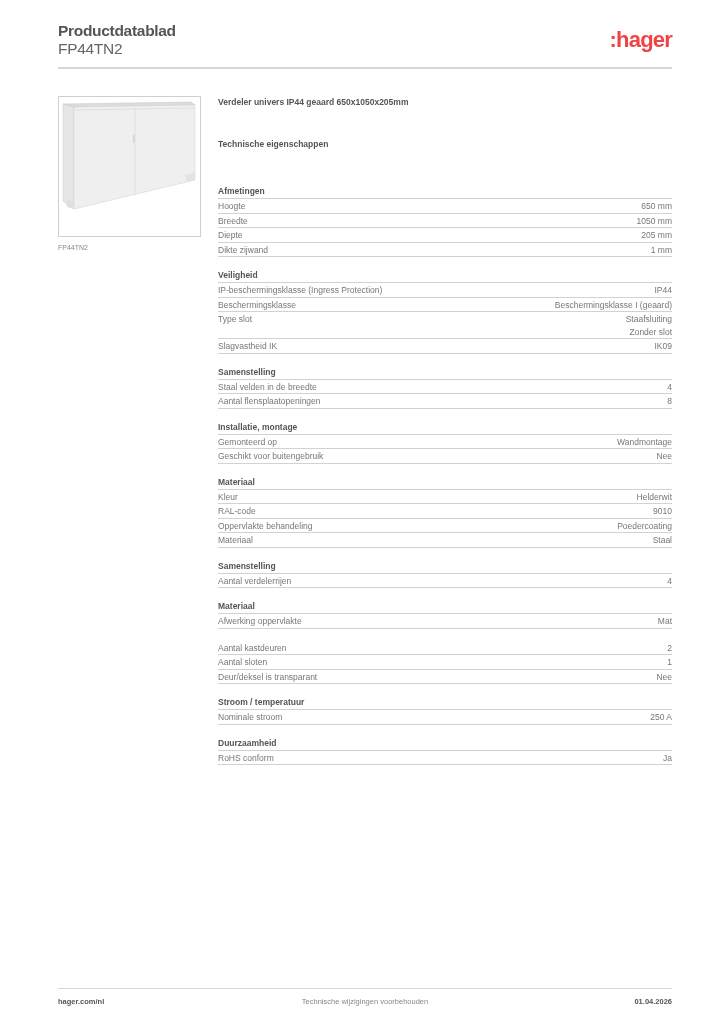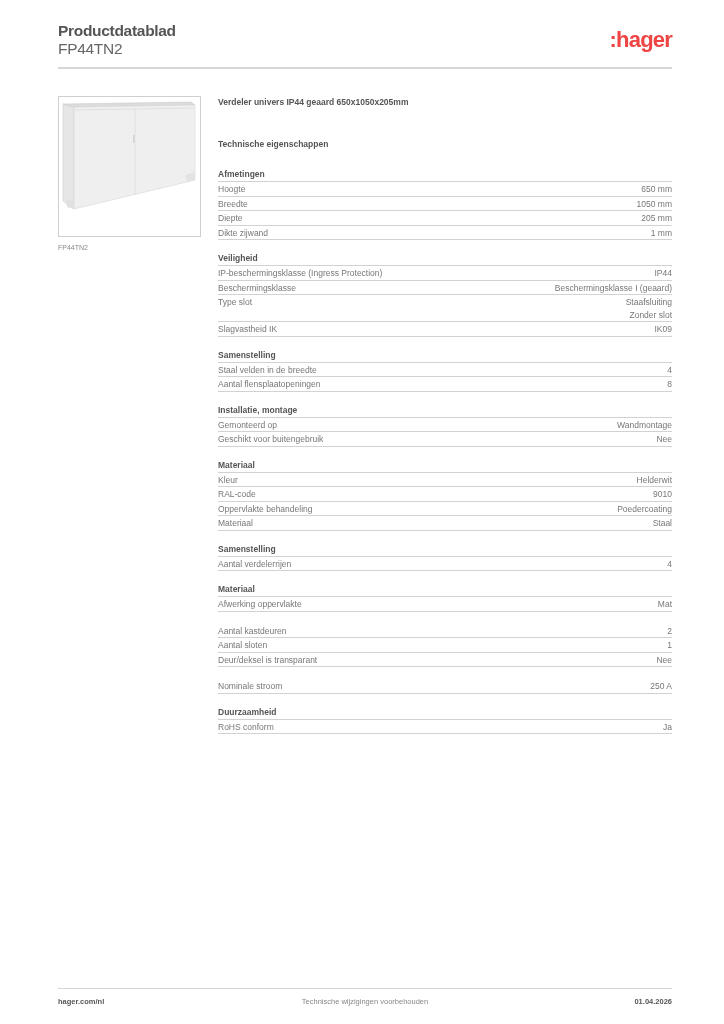--- a/index.html
+++ b/index.html
@@ -20,21 +20,21 @@
     position: absolute; left: 58px; top: 96px; width: 143px; height: 141px;
     border: 1px solid #cfcfcf; box-sizing: border-box; background: #fff;
   }
   .image-caption { position: absolute; left: 58px; top: 244px; font-size: 7px; color: #888; }
 
   .content { position: absolute; left: 218px; top: 96px; width: 454px; }
   .product-desc { font-size: 8.5px; font-weight: bold; color: #555; height: 12px; line-height: 12px; }
   .tech-title { font-size: 8.5px; font-weight: bold; color: #555; margin-top: 30px; height: 12px; line-height: 12px; }
 
   .section { margin-top: 12px; }
-  .section:first-of-type { margin-top: 18px; }
+  .section:first-of-type { margin-top: 35px; }
   .sec-title {
     font-size: 8.5px; font-weight: bold; color: #555; line-height: 12px;
     padding-bottom: 1px; border-bottom: 1.5px solid #d2d2d2;
   }
   .row {
     display: flex; justify-content: space-between; align-items: flex-start;
     font-size: 8.5px; color: #777; line-height: 12.5px; padding-top: 1px;
     border-bottom: 1.5px solid #d2d2d2;
   }
   .row .val { text-align: right; white-space: pre-line; }
@@ -182,20 +182,21 @@
         <div class="row">
           <span class="lbl">Aantal sloten</span>
           <span class="val">1</span>
         </div>
         <div class="row">
           <span class="lbl">Deur/deksel is transparant</span>
           <span class="val">Nee</span>
         </div>
       </div>
       <div class="section">
+        <div class="sec-title">Stroom / temperatuur</div>
         <div class="row">
           <span class="lbl">Nominale stroom</span>
           <span class="val">250 A</span>
         </div>
       </div>
       <div class="section">
         <div class="sec-title">Duurzaamheid</div>
         <div class="row">
           <span class="lbl">RoHS conform</span>
           <span class="val">Ja</span>

